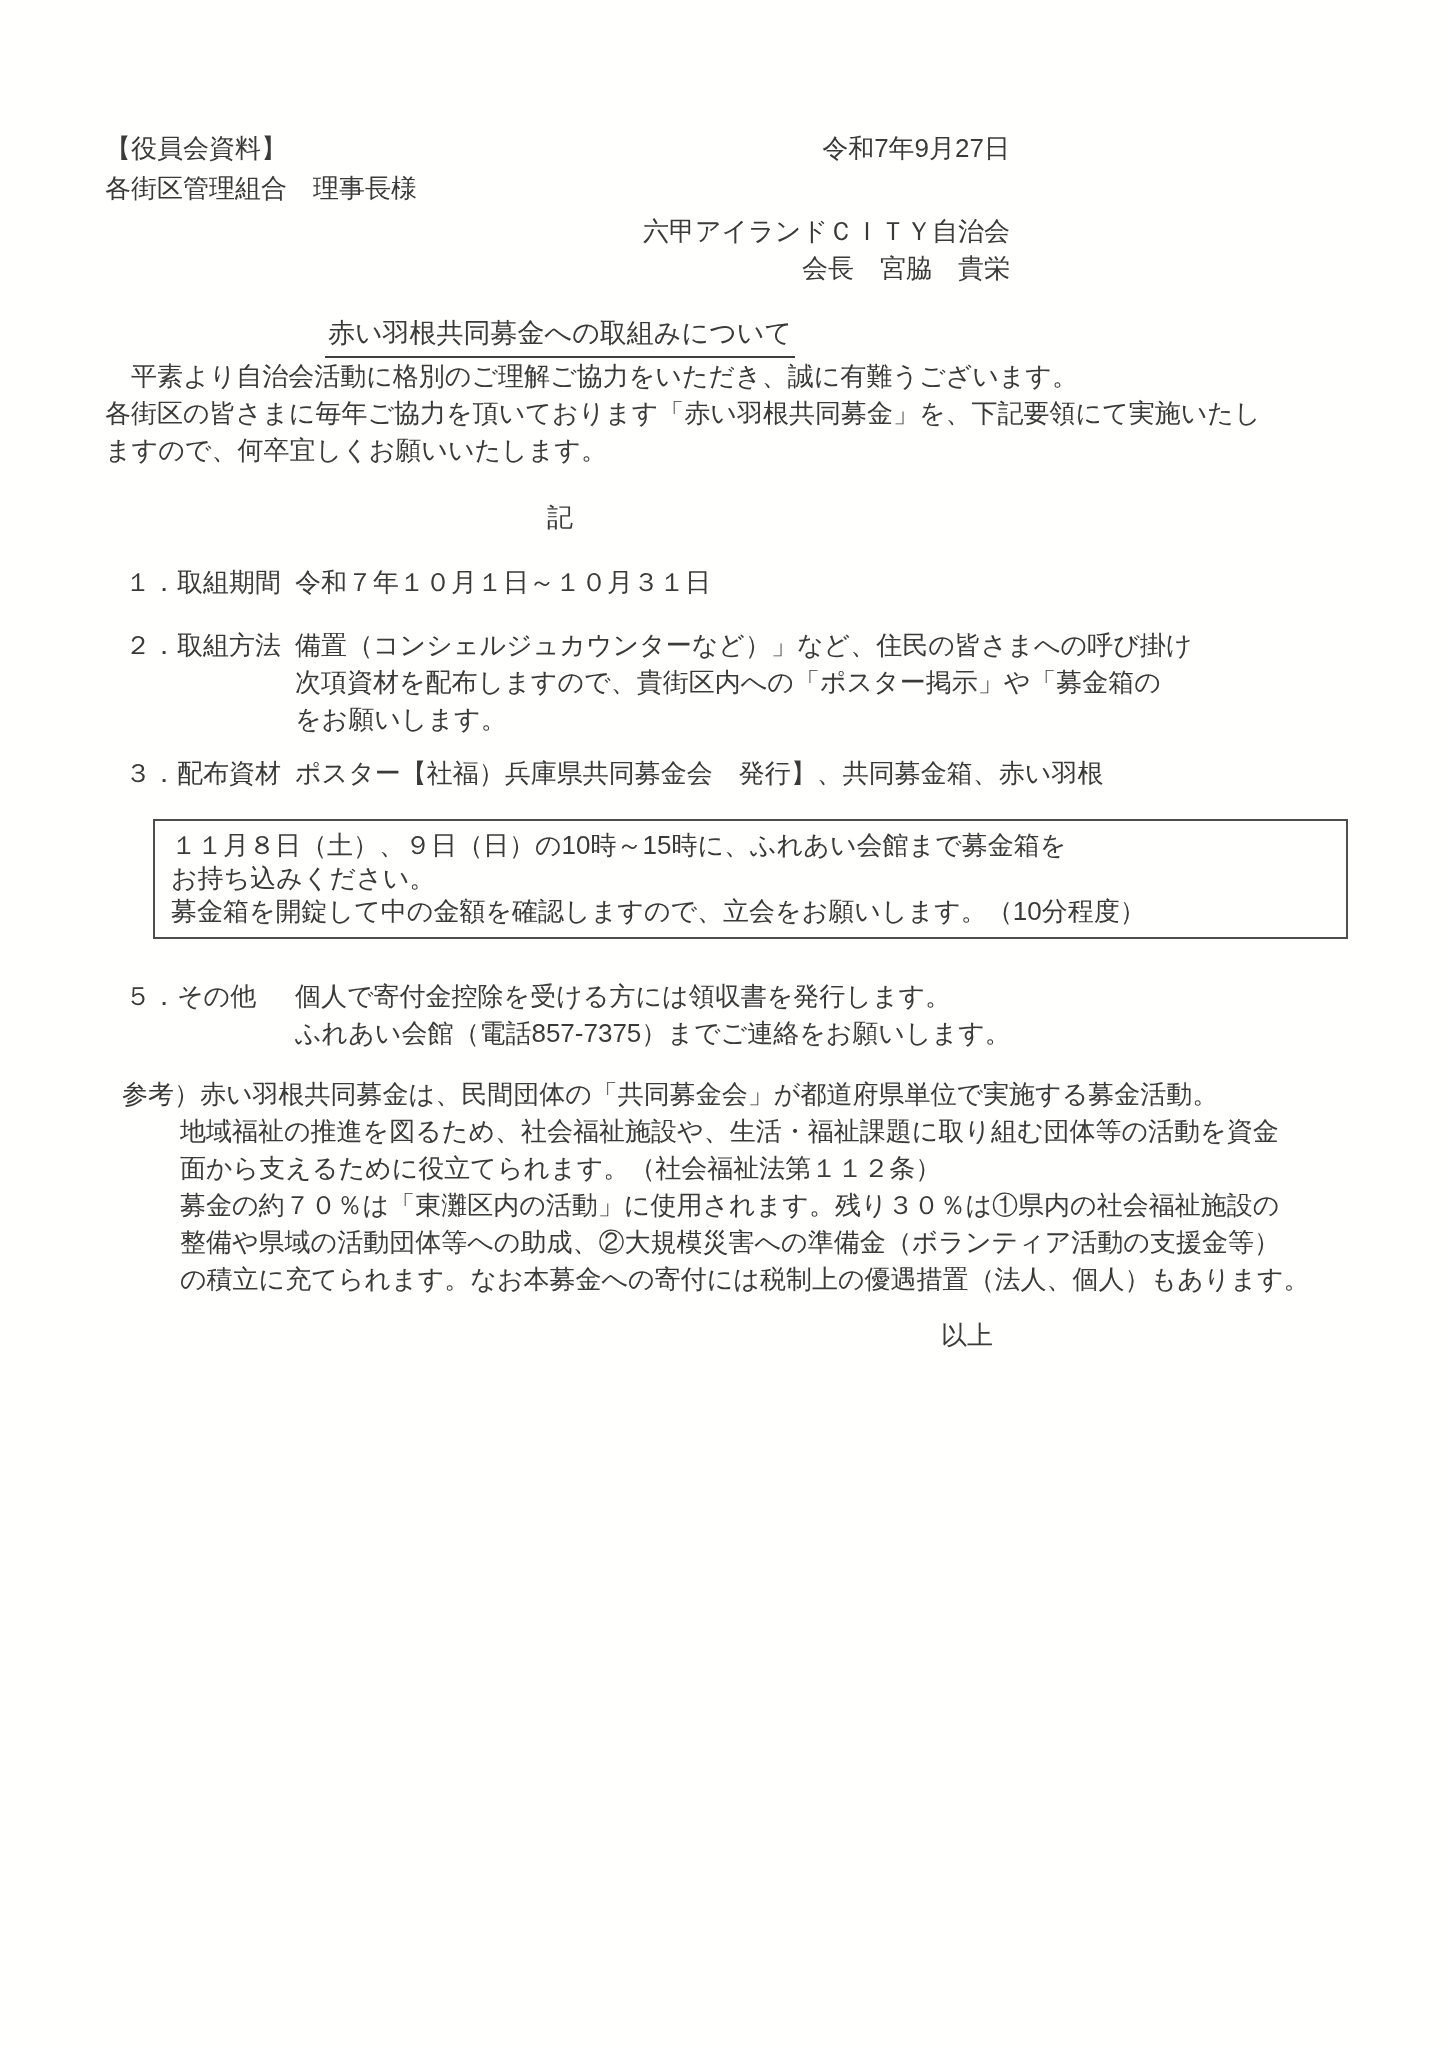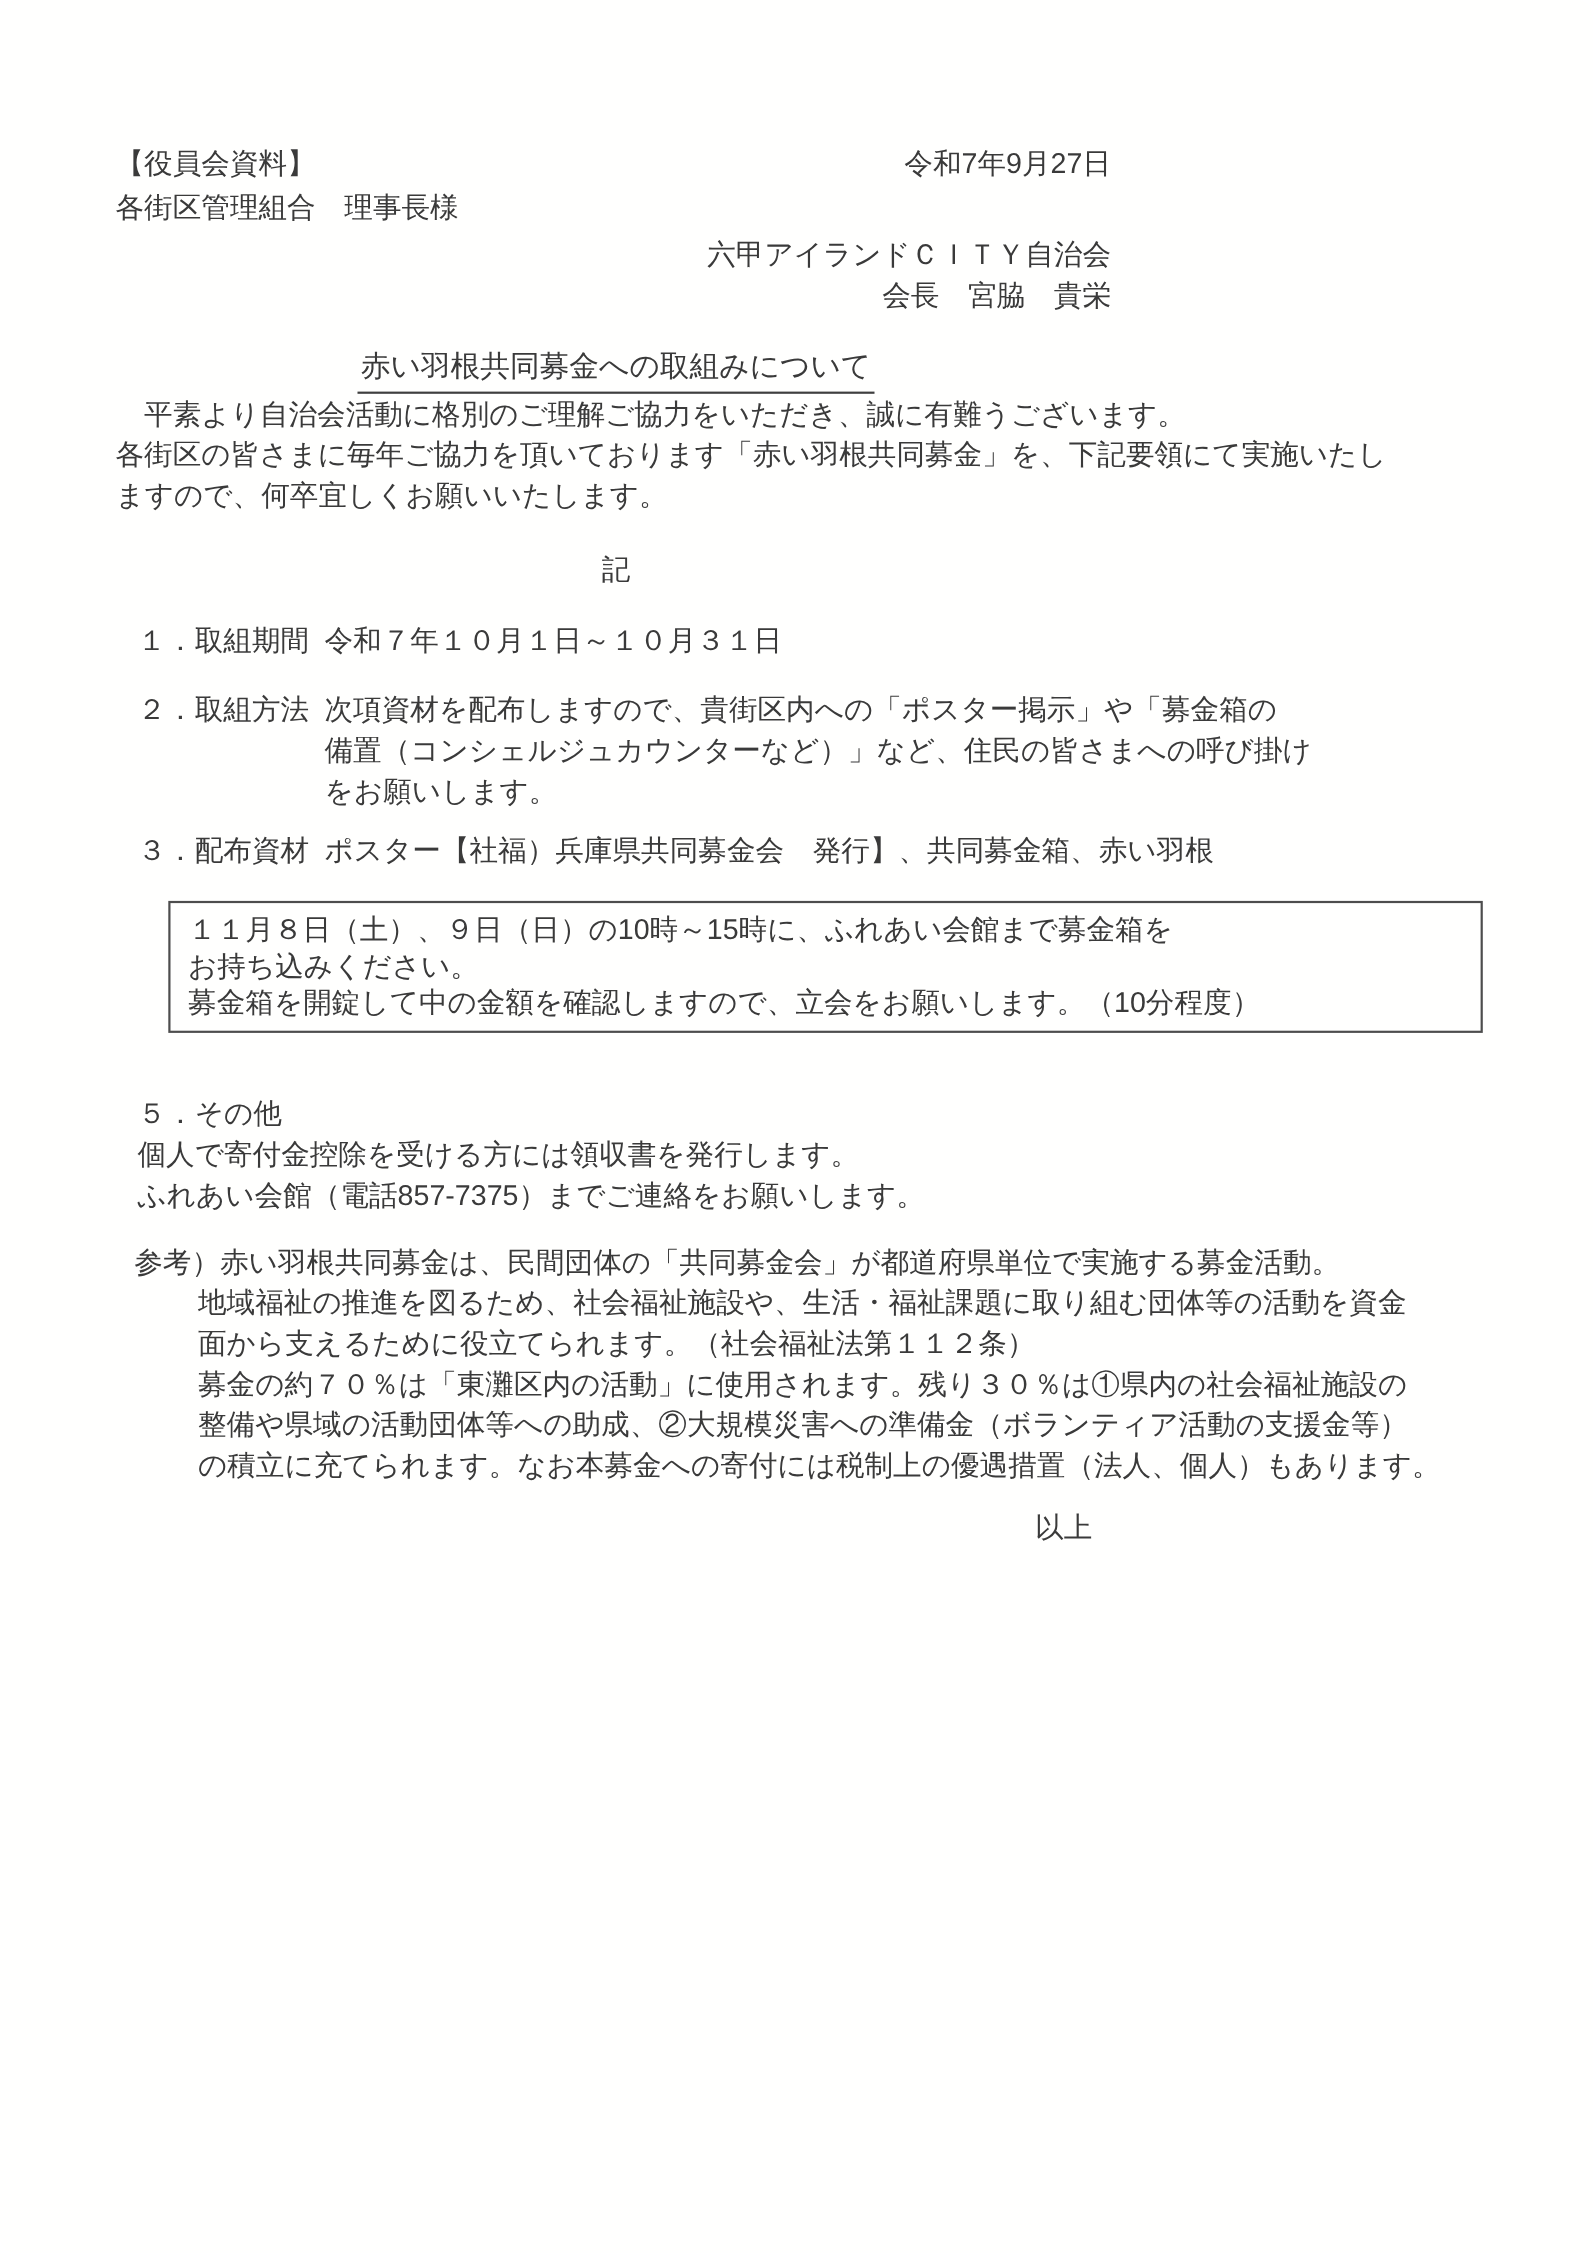--- a/index.html
+++ b/index.html
@@ -60,21 +60,21 @@
     margin-left: 20px;
   }
   .item-label {
     width: 170px;
     flex-shrink: 0;
   }
   .item-content { flex: 1; }
   .item-2 { margin-top: 26px; }
   .item-3 { margin-top: 17px; }
   .item-block { margin-left: 20px; margin-top: 27px; }
-  .item-5 { margin-top: 55px; flex-direction: column; }
+  .item-5 { margin-top: 39px; }
   .box {
     margin-top: 5px;
     margin-left: 28px;
     border: 2px solid #4d4d4d;
     padding: 8px 16px 9px 16px;
   }
   .box .line { line-height: 33px; }
   .reference { margin-top: 24px; margin-left: 17px; }
   .ref-first { display: flex; }
   .ref-label { flex-shrink: 0; }
@@ -116,22 +116,22 @@
     <div class="item item-1">
       <span class="line item-label">１．取組期間</span>
       <div class="item-content">
         <div class="line">令和７年１０月１日～１０月３１日</div>
       </div>
     </div>
 
     <div class="item item-2">
       <span class="line item-label">２．取組方法</span>
       <div class="item-content">
+        <div class="line">備置（コンシェルジュカウンターなど）」など、住民の皆さまへの呼び掛け</div>
         <div class="line">次項資材を配布しますので、貴街区内への「ポスター掲示」や「募金箱の</div>
-        <div class="line">備置（コンシェルジュカウンターなど）」など、住民の皆さまへの呼び掛け</div>
         <div class="line">をお願いします。</div>
       </div>
     </div>
 
     <div class="item item-3">
       <span class="line item-label">３．配布資材</span>
       <div class="item-content">
         <div class="line">ポスター【社福）兵庫県共同募金会　発行】、共同募金箱、赤い羽根</div>
       </div>
     </div>

